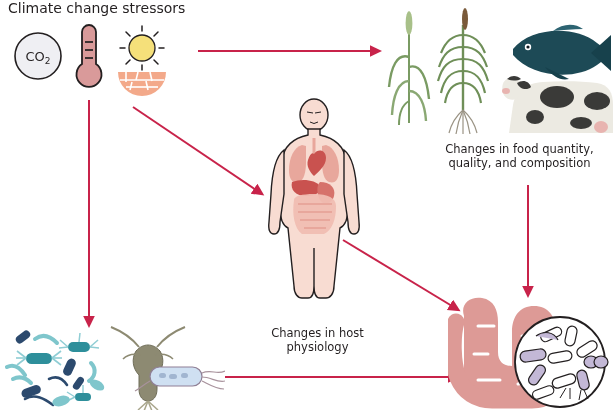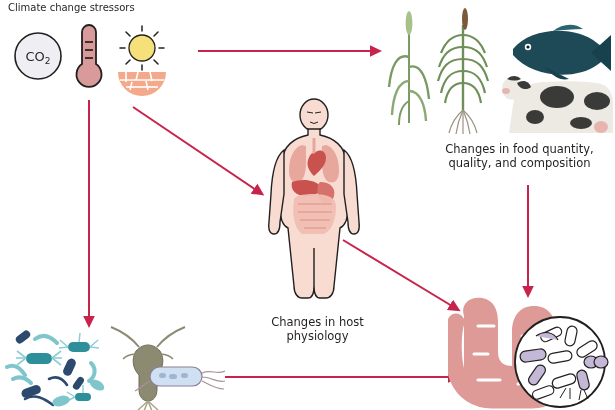--- a/index.html
+++ b/index.html
@@ -23,30 +23,30 @@
     font-family: "DejaVu Sans", sans-serif;
     font-size: 11.5px;
     line-height: 14px;
     text-align: center;
     white-space: pre-line;
   }
   #title-label {
     left: 8px;
     top: 1px;
     text-align: center;
-    font-size: 10px;
+    font-size: 14px;
   }
   #food-caption {
     left: 432px;
     top: 142px;
     width: 175px;
   }
   #host-caption {
     left: 245px;
-    top: 315px;
+    top: 326px;
     width: 145px;
   }
   .svg-layer {
     position: absolute;
     left: 0;
     top: 0;
     width: 615px;
     height: 410px;
   }
   .node-group {

